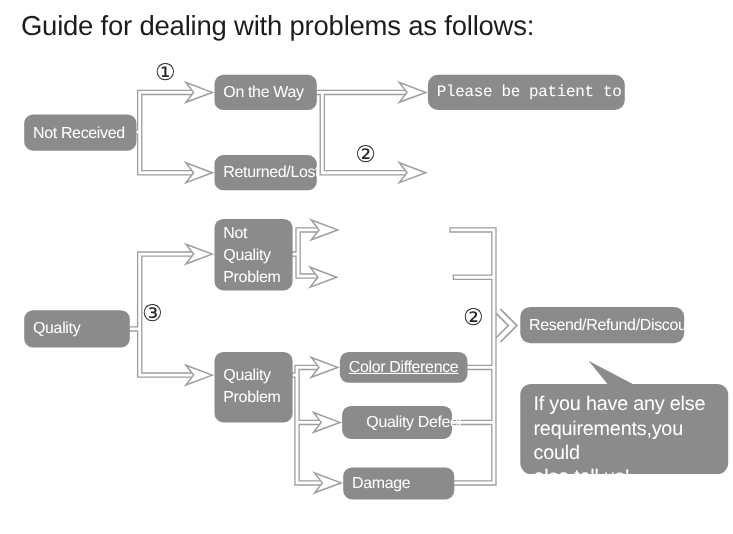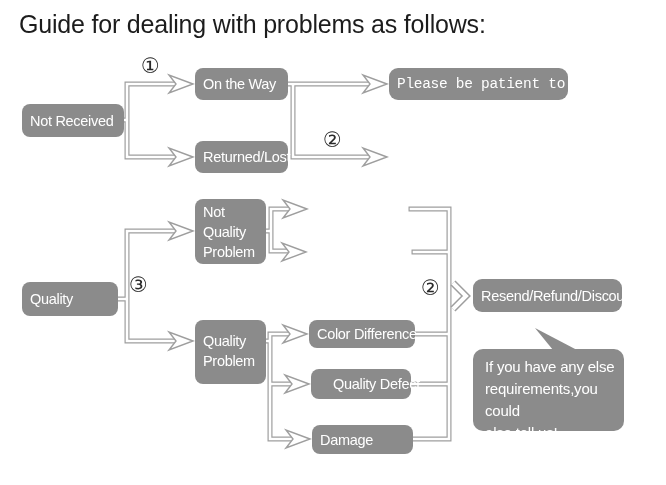--- a/index.html
+++ b/index.html
@@ -27,36 +27,36 @@
   .n-not-received{left:22px;top:104px;width:102px;height:33px;}
   .n-on-the-way{left:195px;top:68px;width:93px;height:32px;}
   .n-returned-lost{left:195px;top:141px;width:93px;height:32px;}
   .n-be-patient{left:389px;top:68px;width:179px;height:32px;border-radius:9px;font-family:Liberation Mono, monospace;}
   .n-resend-refund{left:389px;top:141px;width:179px;height:32px;border-radius:9px;}
   .n-received{left:22px;top:282px;width:96px;height:34px;}
   .n-not-quality{left:195px;top:199px;width:71px;height:65px;padding-top:3px;}
   .n-quality-problem{left:195px;top:320px;width:71px;height:64px;padding-top:11px;}
   .n-not-fit{left:309px;top:195px;width:102px;height:29px;}
   .n-wrong-delivery{left:308px;top:237px;width:106px;height:30px;}
-  .n-color-difference{left:309px;top:320px;width:106px;height:28px;}
+  .n-color-difference{left:309px;top:320px;width:116px;height:28px;text-decoration:underline;}
   .n-quality-defect{left:311px;top:369px;width:100px;height:30px;padding-left:22px;}
   .n-damage{left:312px;top:425px;width:101px;height:29px;}
   .n-resend-discount{left:473px;top:279px;width:149px;height:33px;border-radius:9px;}
   .step{
     position:absolute;font-size:21px;color:#2a2a2a;line-height:1;
     font-family:"DejaVu Sans",sans-serif;
   }
   .step-1{left:141px;top:56px;}
   .step-2-top{left:323px;top:130px;}
   .step-3{left:129px;top:275px;}
   .step-2-bottom{left:421px;top:278px;}
   .callout{
-    position:absolute;left:473px;top:349px;width:151px;height:82px;box-sizing:border-box;
+    position:absolute;left:473px;top:349px;width:189px;height:82px;box-sizing:border-box;
     background:#8b8b8b;color:#ffffff;border-radius:10px;
-    font-size:15px;line-height:22px;letter-spacing:-0.2px;white-space:pre-line;
+    font-size:18px;line-height:22px;letter-spacing:-0.2px;white-space:pre-line;
     padding:7px 0 0 12px;
   }
 </style>
 </head>
 <body>
 
 <div class="stage">
 
   <h1 class="title">Guide for dealing with problems as follows:</h1>
 

